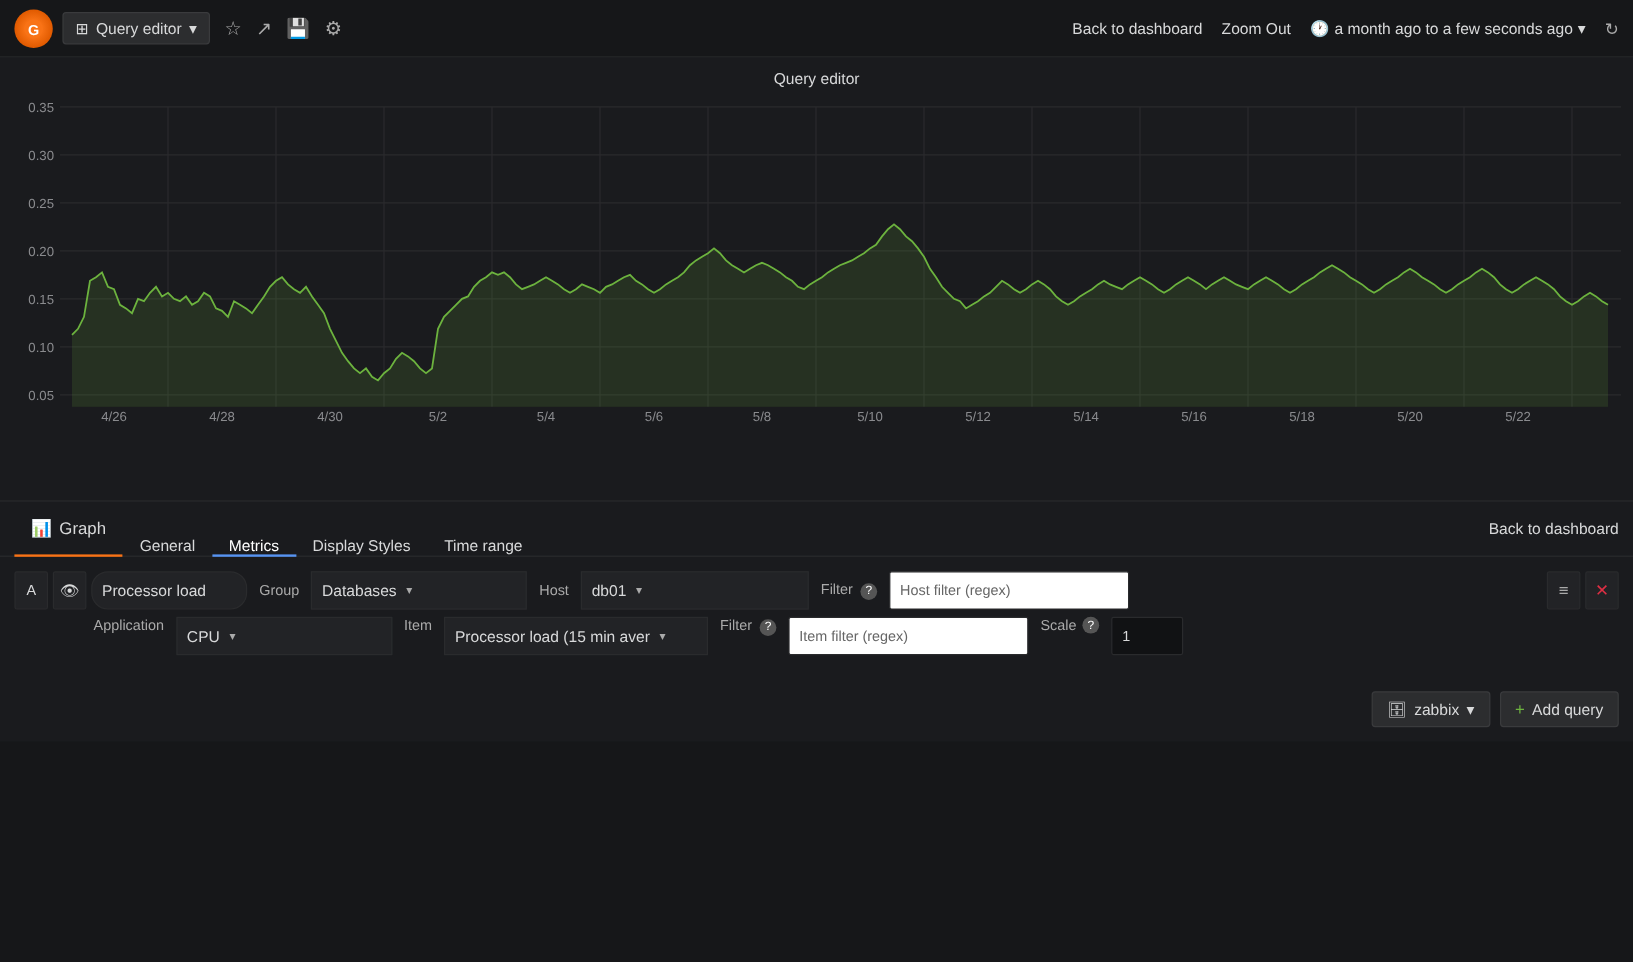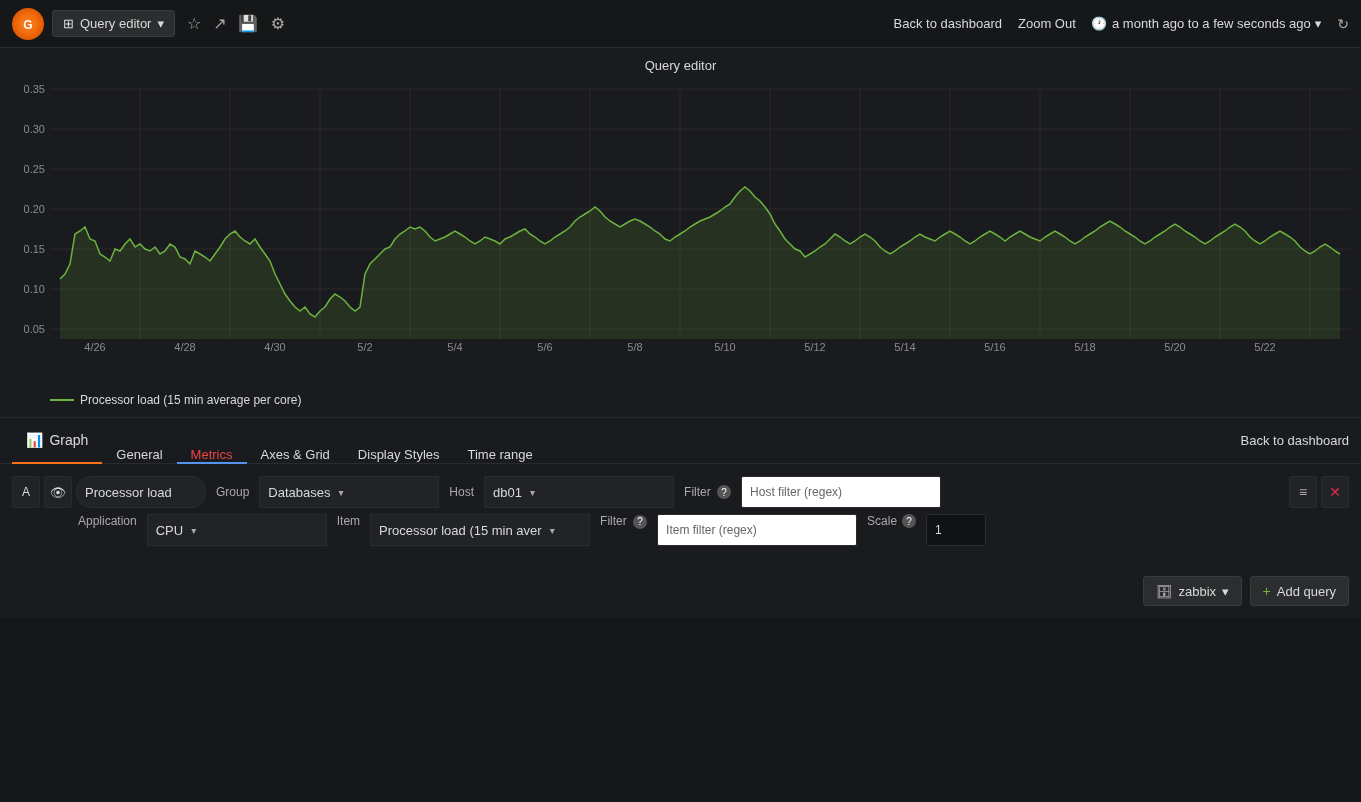--- a/index.html
+++ b/index.html
@@ -132,21 +132,21 @@
     .tab {
       padding: 0 14px;
       height: 46px;
       display: flex; align-items: flex-end;
       color: #d8d9da;
       cursor: pointer;
       border-bottom: 2px solid transparent;
       font-size: 13px;
     }
     .tab.active {
-      color: #ef4444;
+      color: #ffffff;
       border-bottom: 2px solid #5794f2;
     }
     .back-to-dash {
       margin-left: auto;
       color: #d8d9da;
       cursor: pointer;
       font-size: 13px;
       background: none; border: none;
     }
 
@@ -379,40 +379,33 @@
       <polyline fill="none" stroke="#6db33f" stroke-width="1.5" points="
           50,200 55,195 60,185 65,155 70,152 75,148 80,160 85,162 90,175 95,178 100,182 105,170 110,172 115,165 120,160 125,168 130,165 135,170 140,172 145,168 150,175 155,172 160,165 165,168 170,178 175,180 180,185 185,172 190,175 195,178 200,182 205,175 210,168 215,160 220,155 225,152 230,158 235,162 240,165 245,160 250,168 255,175 260,182 265,195 270,205 275,215 280,222 285,228 290,232 295,228 300,235 305,238 310,232 315,228 320,220 325,215 330,218 335,222 340,228 345,232 350,228 355,195 360,185 365,180 370,175 375,170 380,168 385,160 390,155 395,152 400,148 405,150 410,148 415,152 420,158 425,162 430,160 435,158 440,155 445,152 450,155 455,158 460,162 465,165 470,162 475,158 480,160 485,162 490,165 495,160 500,158 505,155 510,152 515,150 520,155 525,158 530,162 535,165 540,162 545,158 550,155 555,152 560,148 565,142 570,138 575,135 580,132 585,128 590,132 595,138 600,142 605,145 610,148 615,145 620,142 625,140 630,142 635,145 640,148 645,152 650,155 655,160 660,162 665,158 670,155 675,152 680,148 685,145 690,142 695,140 700,138 705,135 710,132 715,128 720,125 725,118 730,112 735,108 740,112 745,118 750,122 755,128 760,135 765,145 770,152 775,160 780,165 785,170 790,172 795,178 800,175 805,172 810,168 815,165 820,160 825,155 830,158 835,162 840,165 845,162 850,158 855,155 860,158 865,162 870,168 875,172 880,175 885,172 890,168 895,165 900,162 905,158 910,155 915,158 920,160 925,162 930,158 935,155 940,152 945,155 950,158 955,162 960,165 965,162 970,158 975,155 980,152 985,155 990,158 995,162 1000,158 1005,155 1010,152 1015,155 1020,158 1025,160 1030,162 1035,158 1040,155 1045,152 1050,155 1055,158 1060,162 1065,165 1070,162 1075,158 1080,155 1085,152 1090,148 1095,145 1100,142 1105,145 1110,148 1115,152 1120,155 1125,158 1130,162 1135,165 1140,162 1145,158 1150,155 1155,152 1160,148 1165,145 1170,148 1175,152 1180,155 1185,158 1190,162 1195,165 1200,162 1205,158 1210,155 1215,152 1220,148 1225,145 1230,148 1235,152 1240,158 1245,162 1250,165 1255,162 1260,158 1265,155 1270,152 1275,155 1280,158 1285,162 1290,168 1295,172 1300,175 1305,172 1310,168 1315,165 1320,168 1325,172 1330,175
         "></polyline>
 
       <polygon fill="rgba(109,179,63,0.15)" points="
           50,200 55,195 60,185 65,155 70,152 75,148 80,160 85,162 90,175 95,178 100,182 105,170 110,172 115,165 120,160 125,168 130,165 135,170 140,172 145,168 150,175 155,172 160,165 165,168 170,178 175,180 180,185 185,172 190,175 195,178 200,182 205,175 210,168 215,160 220,155 225,152 230,158 235,162 240,165 245,160 250,168 255,175 260,182 265,195 270,205 275,215 280,222 285,228 290,232 295,228 300,235 305,238 310,232 315,228 320,220 325,215 330,218 335,222 340,228 345,232 350,228 355,195 360,185 365,180 370,175 375,170 380,168 385,160 390,155 395,152 400,148 405,150 410,148 415,152 420,158 425,162 430,160 435,158 440,155 445,152 450,155 455,158 460,162 465,165 470,162 475,158 480,160 485,162 490,165 495,160 500,158 505,155 510,152 515,150 520,155 525,158 530,162 535,165 540,162 545,158 550,155 555,152 560,148 565,142 570,138 575,135 580,132 585,128 590,132 595,138 600,142 605,145 610,148 615,145 620,142 625,140 630,142 635,145 640,148 645,152 650,155 655,160 660,162 665,158 670,155 675,152 680,148 685,145 690,142 695,140 700,138 705,135 710,132 715,128 720,125 725,118 730,112 735,108 740,112 745,118 750,122 755,128 760,135 765,145 770,152 775,160 780,165 785,170 790,172 795,178 800,175 805,172 810,168 815,165 820,160 825,155 830,158 835,162 840,165 845,162 850,158 855,155 860,158 865,162 870,168 875,172 880,175 885,172 890,168 895,165 900,162 905,158 910,155 915,158 920,160 925,162 930,158 935,155 940,152 945,155 950,158 955,162 960,165 965,162 970,158 975,155 980,152 985,155 990,158 995,162 1000,158 1005,155 1010,152 1015,155 1020,158 1025,160 1030,162 1035,158 1040,155 1045,152 1050,155 1055,158 1060,162 1065,165 1070,162 1075,158 1080,155 1085,152 1090,148 1095,145 1100,142 1105,145 1110,148 1115,152 1120,155 1125,158 1130,162 1135,165 1140,162 1145,158 1150,155 1155,152 1160,148 1165,145 1170,148 1175,152 1180,155 1185,158 1190,162 1195,165 1200,162 1205,158 1210,155 1215,152 1220,148 1225,145 1230,148 1235,152 1240,158 1245,162 1250,165 1255,162 1260,158 1265,155 1270,152 1275,155 1280,158 1285,162 1290,168 1295,172 1300,175 1305,172 1310,168 1315,165 1320,168 1325,172 1330,175
           1330,260 50,260
         "></polygon>
     </svg>
   </div>
-  <div class="chart-legend">
-    <span class="legend-line"></span>
-    <span>Processor load (15 min average per core)</span>
-  </div>
 </div>
 
 <div class="panel-editor">
   <div class="editor-tabs">
     <div class="tab-graph">
       <span>📊</span>
       <span>Graph</span>
     </div>
     <div class="tab">
       <span>General</span>
     </div>
     <div class="tab active">
       <span>Metrics</span>
-    </div>
-    <div class="tab">
-      <span>Axes &amp; Grid</span>
     </div>
     <div class="tab">
       <span>Display Styles</span>
     </div>
     <div class="tab">
       <span>Time range</span>
     </div>
     <button class="back-to-dash">Back to dashboard</button>
   </div>
 

